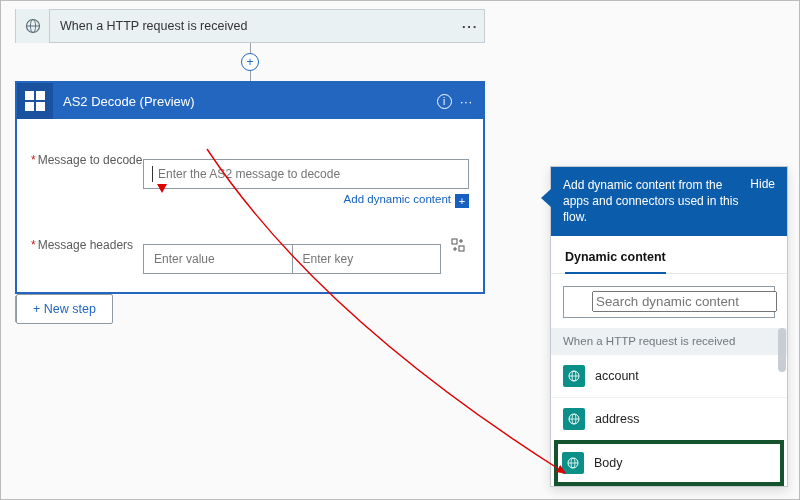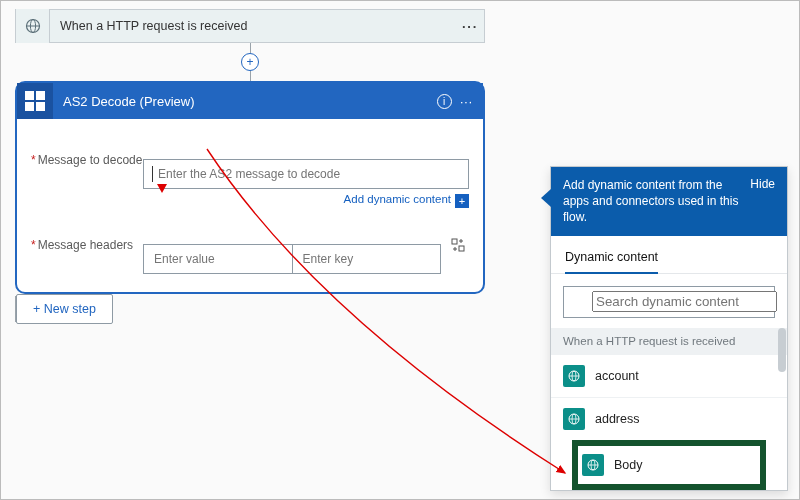--- a/index.html
+++ b/index.html
@@ -15,21 +15,21 @@
   }
   .trigger-card .ttitle { flex: 1; padding: 0 10px; }
   .trigger-card .tmore { width: 28px; text-align: center; color: #3a3a3a; font-weight: bold; letter-spacing: 1px; font-size: 13px;}
   .connector-line { display:flex; flex-direction:column; align-items:center; }
   .vline { width: 0; border-left: 1px solid #9aa3aa; height: 10px; }
   .plus-circle {
     width: 18px; height: 18px; border: 1px solid #2266c0; border-radius: 50%;
     color: #2266c0; display:flex; align-items:center; justify-content:center; font-size: 12px; background:#fff;
   }
   .action-card {
-    border: 2px solid #2266c0; background: #fff; border-radius: 10px;
+    border: 2px solid #2266c0; background: #fff; border-radius: 0;
   }
   .action-header {
     display:flex; align-items:center; background:#2266c0; color:#fff; height:36px; padding-right:6px;
   }
   .action-header .aicon {
     width:36px; height:36px; background:#1a52a0; display:flex; align-items:center; justify-content:center;
   }
   .action-header .aicon .sq { width:20px; height:20px; display:grid; grid-template-columns:1fr 1fr; grid-template-rows:1fr 1fr; gap:2px;}
   .action-header .aicon .sq div { background:#fff; }
   .action-header .atitle { flex:1; padding:0 10px; font-size:13px; }
@@ -67,29 +67,29 @@
   }
   .flyout-caret {
     position:absolute; left:-10px; top:22px; width:0; height:0;
     border-top:9px solid transparent; border-bottom:9px solid transparent; border-right:10px solid #0b5cab;
   }
   .fly-head { background:#0b5cab; color:#fff; padding:10px 12px; font-size:12px; display:flex; }
   .fly-head .flytext { flex:1; line-height:1.35;}
   .fly-head .hide { font-size:12px; margin-left:8px; }
   .tabs { display:flex; padding:8px 14px 0 14px; font-size:12.5px; color:#5a5a5a; gap:26px; border-bottom:1px solid #e4e7ea;}
   .tab { padding:6px 0 8px 0; }
-  .tab.active { color:#111; font-weight:400; border-bottom:2px solid #0b5cab; margin-bottom:-1px;}
+  .tab.active { color:#111; font-weight:700; border-bottom:2px solid #0b5cab; margin-bottom:-1px;}
   .search { margin:12px 12px 10px 12px; border:1px solid #8e9aa4; height:32px; display:flex; align-items:center; padding:0 8px; color:#8a8f94; font-size:12px; gap:20px;}
   .scroll-area { position:relative; }
   .scrollbar { position:absolute; right:1px; top:0; width:8px; height:100%; background:transparent;}
   .scroll-thumb { position:absolute; right:0; top:0; width:8px; height:44px; background:#c7cdd2; border-radius:4px;}
   .group-head { background:#eef1f3; color:#70787e; font-size:11.5px; padding:7px 12px; }
   .item { display:flex; align-items:center; padding:10px 12px; gap:10px; font-size:12.5px; color:#222; border-top:1px solid #eef1f3;}
   .item .iicon { width:22px; height:22px; background:#0b8f89; border-radius:2px; display:flex; align-items:center; justify-content:center; color:#fff; font-size:11px;}
-  .body-item { border:6px solid #14532d; margin:0 21px; padding:8px 4px;}
+  .body-item { border:4px solid #14532d; margin:0 3px; padding:8px 4px;}
 
   svg.overlay { position:absolute; left:0; top:0; pointer-events:none; }
 </style>
 </head>
 <body>
 
 <div class="canvas">
   <div class="trigger-card">
     <div class="ticon">
       <svg width="16" height="16" viewBox="0 0 16 16">

